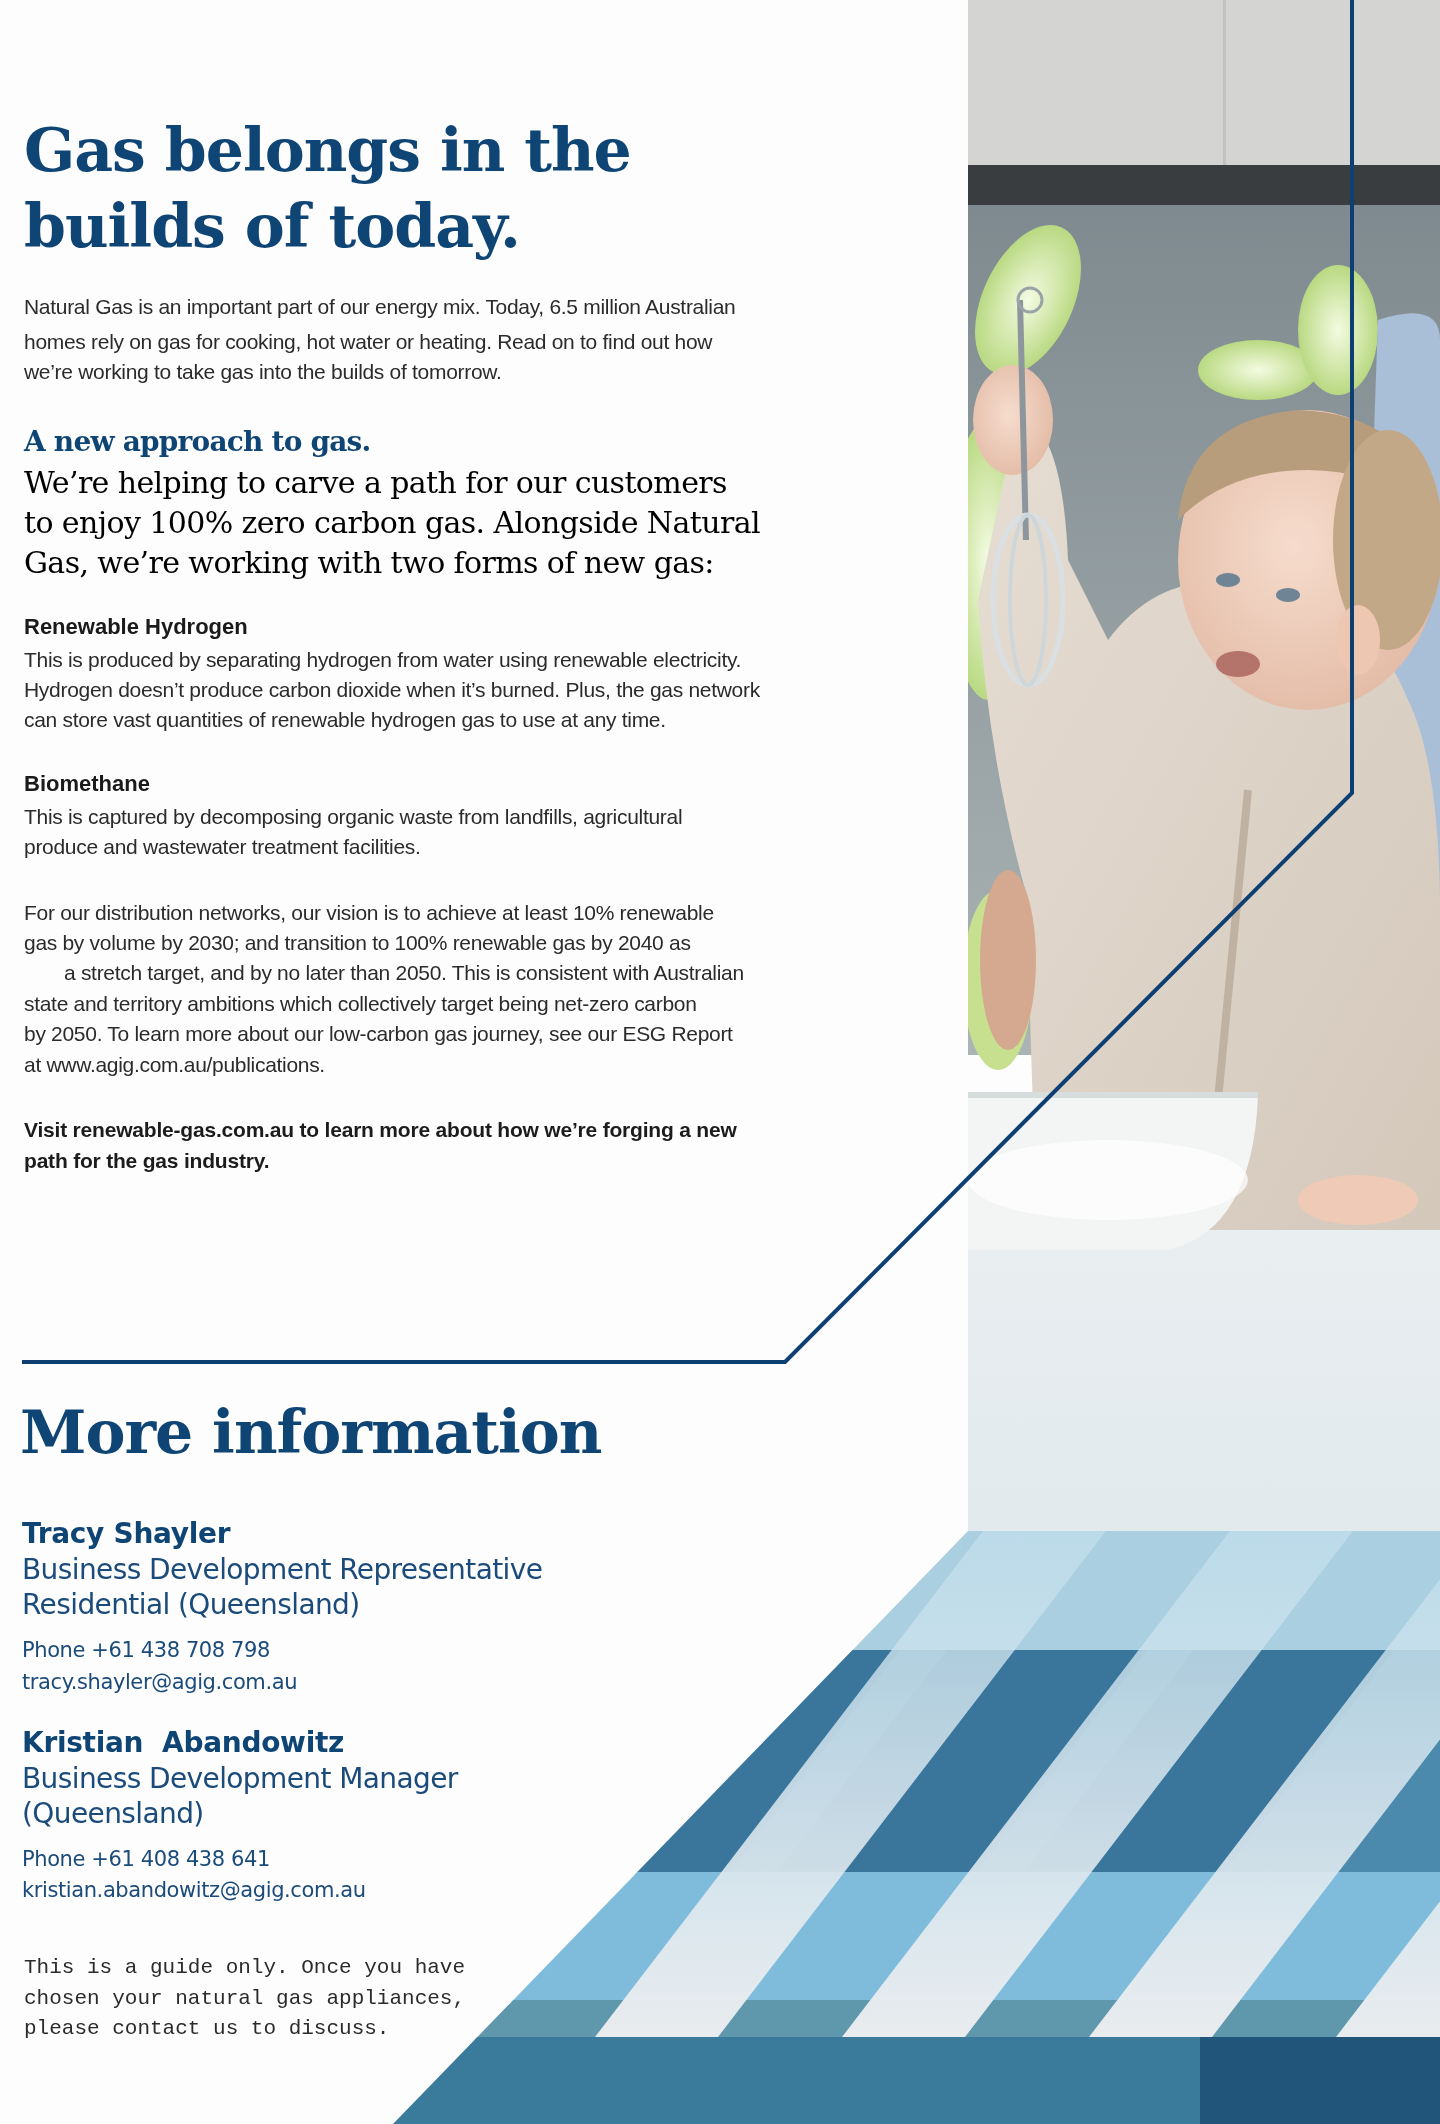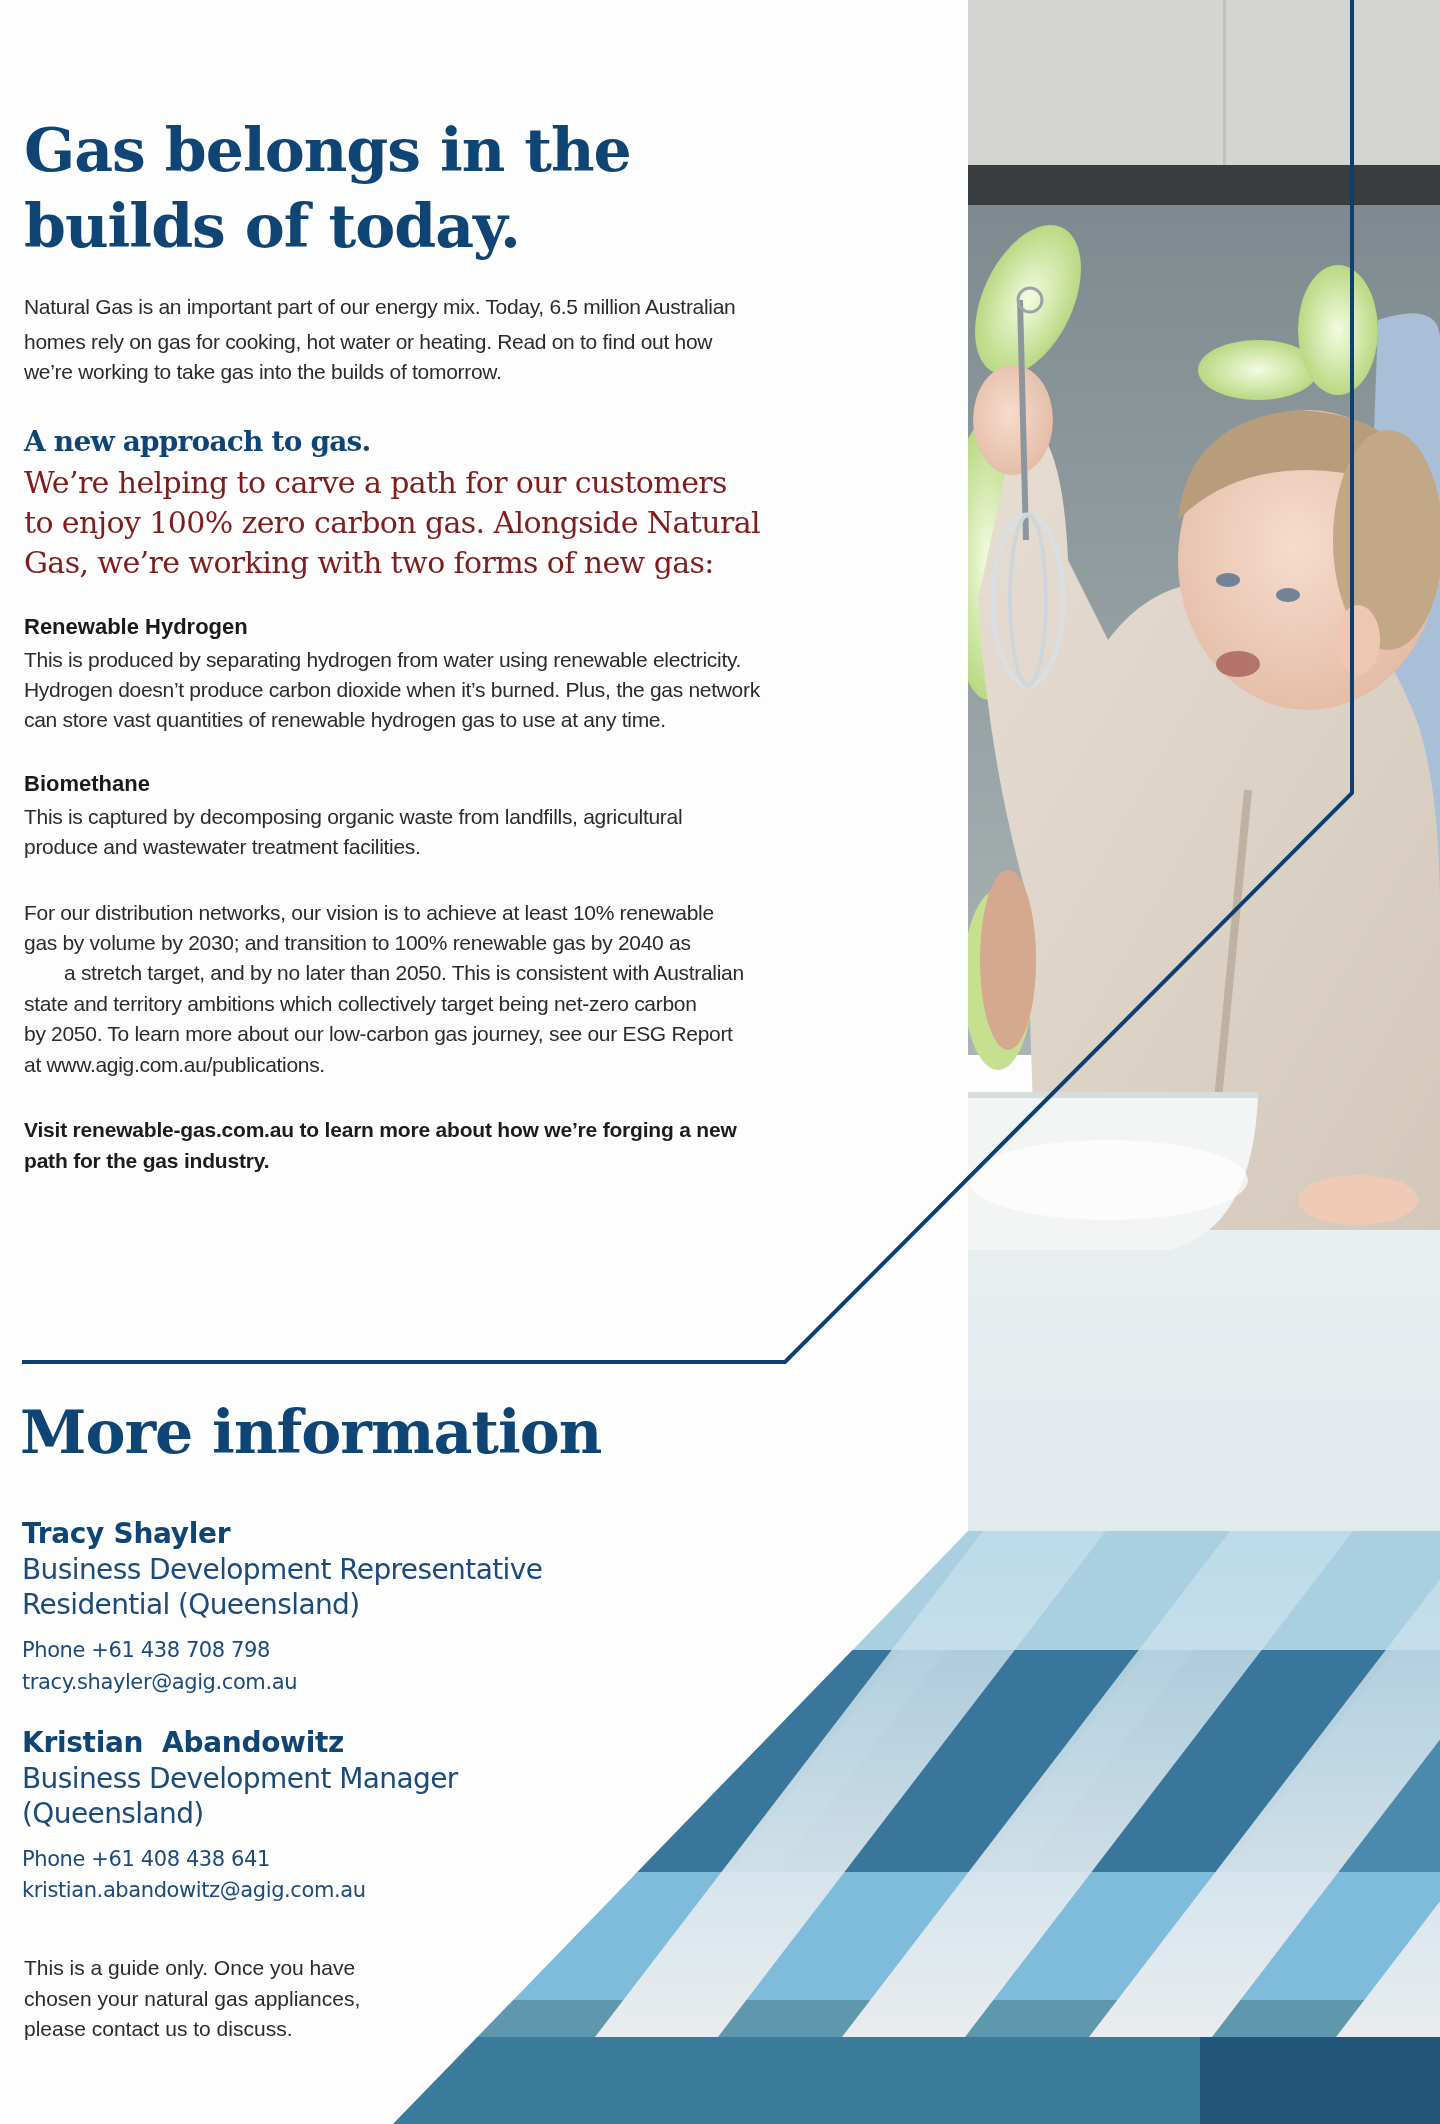--- a/index.html
+++ b/index.html
@@ -2,26 +2,26 @@
 <html><head>
 <meta charset="utf-8">
 <style>
   html, body { margin:0; padding:0; }
   body { width:1440px; height:2124px; position:relative; overflow:hidden; background:#fdfdfd; font-family:"Liberation Sans", sans-serif; }
   .abs { position:absolute; white-space:nowrap; }
   .title { font-family:"DejaVu Serif", serif; font-weight:bold; color:#0f4575; font-size:60px; letter-spacing:-1px; line-height:1; }
   .body-line { font-family:"Liberation Sans", sans-serif; font-size:21px; color:#2b2b2b; line-height:1; letter-spacing:-0.3px; }
   .bold-line { font-family:"Liberation Sans", sans-serif; font-size:21px; color:#1c1c1c; font-weight:bold; line-height:1; letter-spacing:-0.2px; }
   .section-head { font-family:"DejaVu Serif", serif; font-weight:bold; color:#0f4575; font-size:28px; line-height:1; letter-spacing:-0.8px; }
-  .serif-line { font-family:"DejaVu Serif", serif; color:#7f1d1d; font-size:30px; line-height:1; letter-spacing:-0.6px; font-weight:normal; }
+  .serif-line { font-family:"DejaVu Serif", serif; color:#000000; font-size:30px; line-height:1; letter-spacing:-0.6px; font-weight:normal; }
   .sub-head { font-family:"Liberation Sans", sans-serif; font-weight:bold; color:#1a1a1a; font-size:22px; line-height:1; }
   .contact-name { font-family:"DejaVu Sans", sans-serif; font-weight:bold; color:#0f4575; font-size:28px; line-height:1; letter-spacing:-0.3px; }
   .contact-role { font-family:"DejaVu Sans", sans-serif; color:#1b4b7a; font-size:28px; line-height:1; letter-spacing:-0.6px; }
   .contact-detail { font-family:"DejaVu Sans", sans-serif; color:#1b4b7a; font-size:21px; line-height:1; letter-spacing:-0.4px; }
-  .guide-line { font-family:Liberation Sans, sans-serif; font-size:21px; color:#2b2b2b; line-height:1; }
+  .guide-line { font-family:Liberation Mono, monospace; font-size:21px; color:#2b2b2b; line-height:1; }
   .photo { position:absolute; left:968px; top:0; width:472px; height:2124px; overflow:hidden; }
   .overlay { position:absolute; left:0; top:0; width:1440px; height:2124px; pointer-events:none; }
 </style>
 </head>
 <body>
 
 <div class="photo">
   <svg width="472" height="2124" viewBox="0 0 472 2124" xmlns="http://www.w3.org/2000/svg">
     <defs>
       <linearGradient id="bgwall" x1="0" y1="0" x2="0" y2="1">

